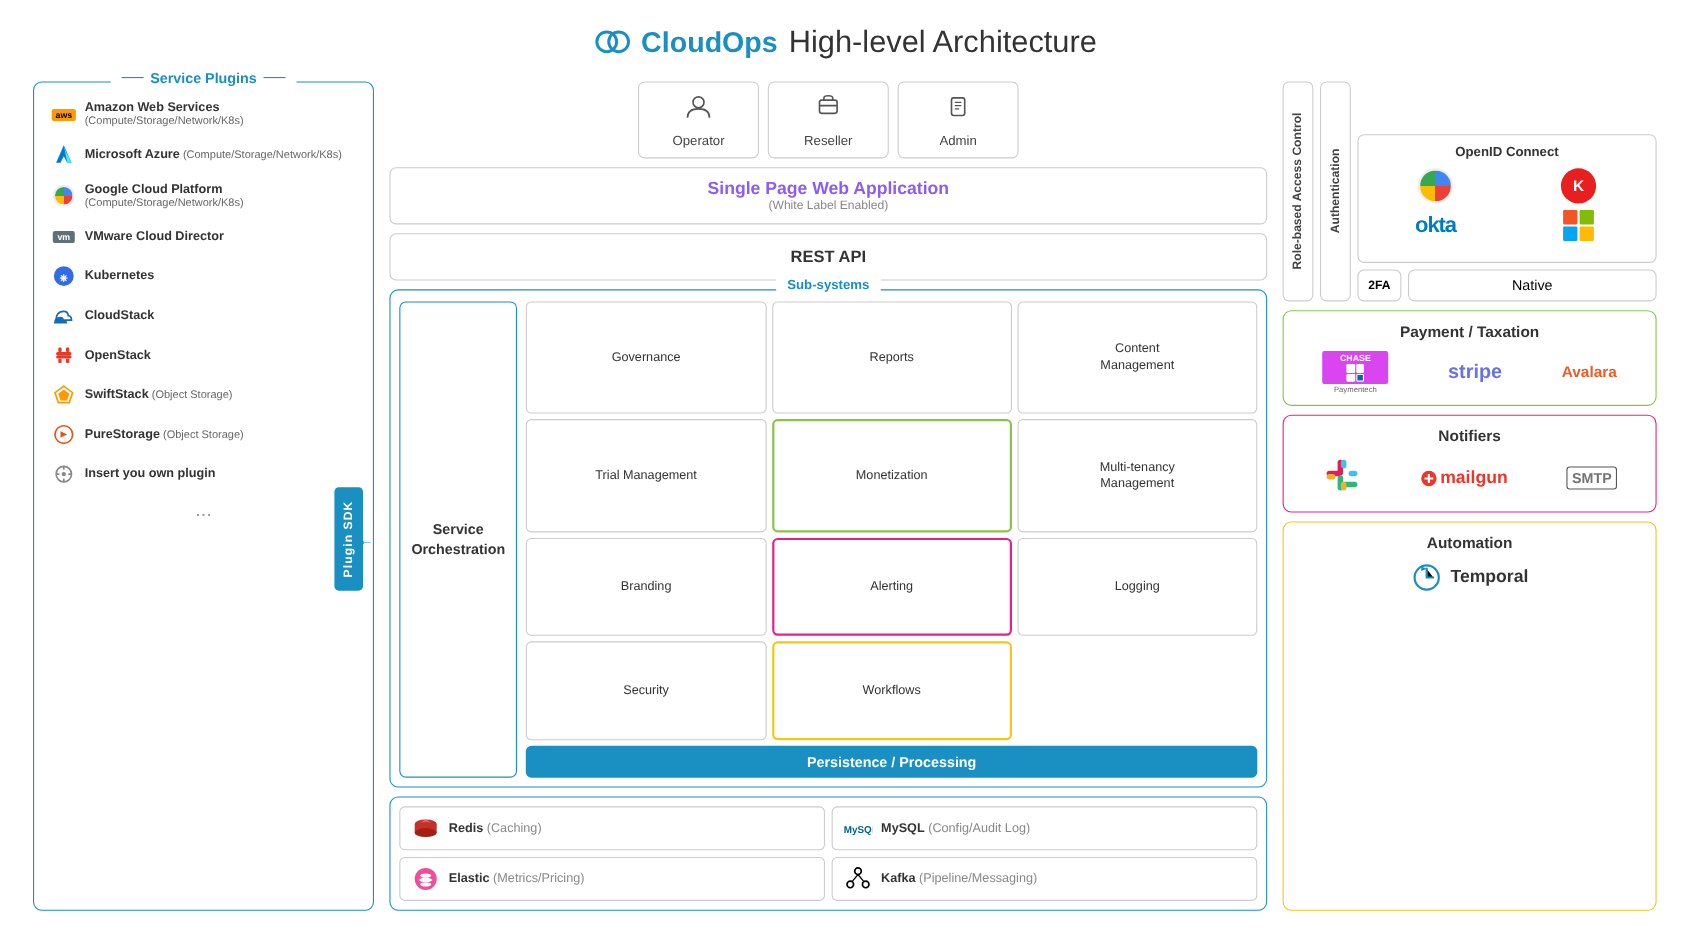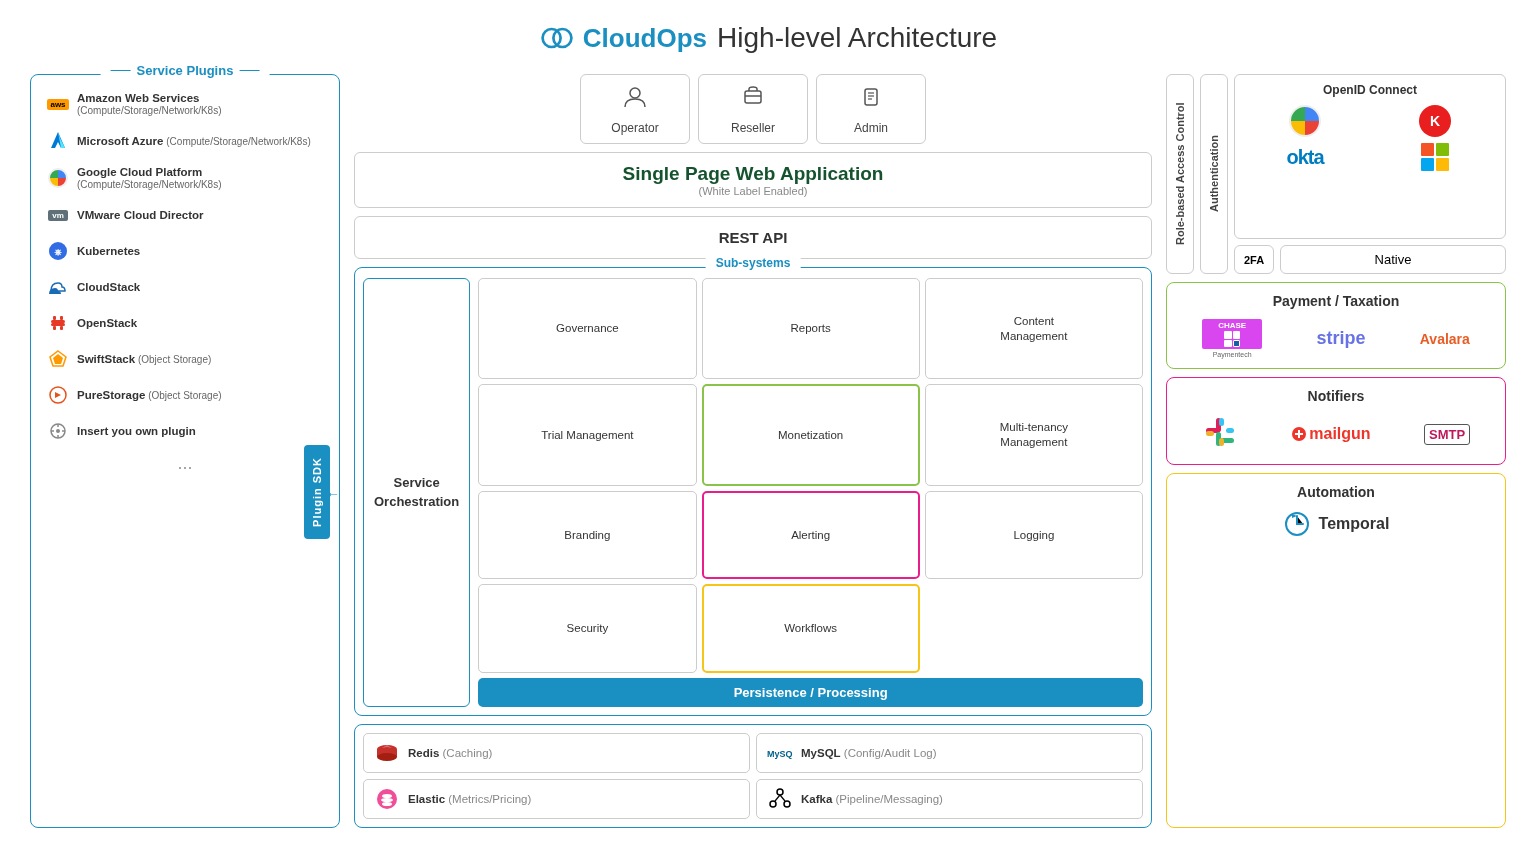--- a/index.html
+++ b/index.html
@@ -133,21 +133,21 @@
     }
     .user-label { font-size: 12px; color: #444; font-weight: 500; }
 
     
     .webapp-box {
       border: 1.5px solid #ccc;
       border-radius: 6px;
       padding: 10px;
       text-align: center;
     }
-    .webapp-title { font-size: 19px; font-weight: 600; color: #14532d; }
+    .webapp-title { font-size: 16px; font-weight: 600; color: #8b5cf6; }
     .webapp-sub { font-size: 11px; color: #888; }
 
     
     .restapi-box {
       border: 1.5px solid #ccc;
       border-radius: 6px;
       padding: 12px;
       text-align: center;
       font-size: 15px;
       font-weight: 600;
@@ -340,21 +340,21 @@
       font-weight: 700;
       color: #ef3429;
       display: flex;
       align-items: center;
       gap: 2px;
     }
 
     .smtp-text {
       font-size: 13px;
       font-weight: 700;
-      color: #be185d;
+      color: #737373;
       border: 1.5px solid #555;
       padding: 2px 4px;
       border-radius: 3px;
     }
     .temporal-text {
       font-size: 16px;
       font-weight: 600;
       color: #333;
     }
 
@@ -418,20 +418,21 @@
       border-radius: 6px;
       width: 28px;
       padding: 6px;
     }
 
     .openid-native-col {
       flex: 1;
       display: flex;
       flex-direction: column;
       gap: 6px;
+      margin-top: 48px;
     }
 
     .openid-section {
       border: 1.5px solid #ccc;
       border-radius: 6px;
       padding: 8px;
       flex: 1;
     }
 
     .twofa-native-section {

